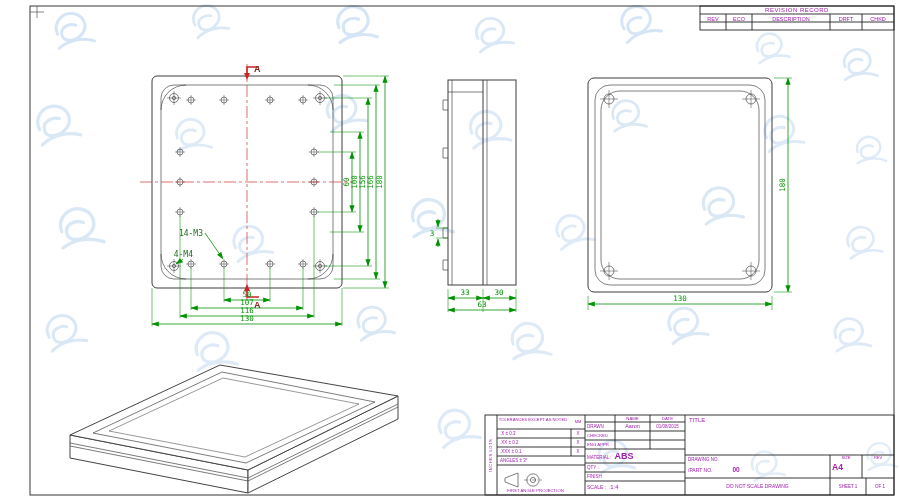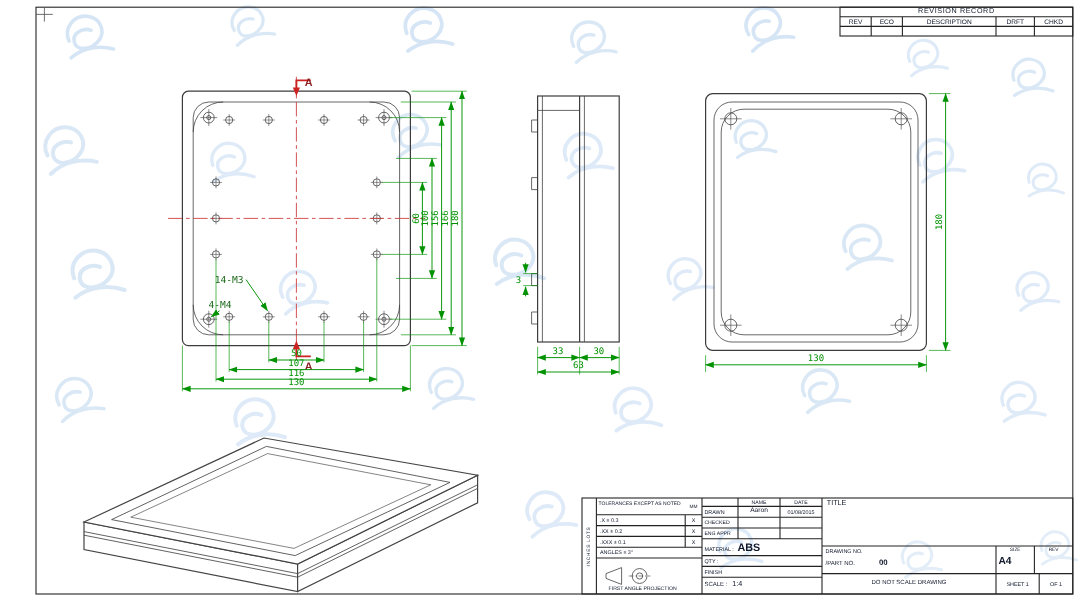--- a/index.html
+++ b/index.html
@@ -13,21 +13,21 @@
   .ext{stroke:#009200;fill:none;stroke-width:.55}
   .dim{stroke:#009200;fill:none;stroke-width:.8;marker-start:url(#arr);marker-end:url(#arr)}
   .dime{stroke:#009200;fill:none;stroke-width:.8;marker-end:url(#arr)}
   .dt{fill:#009200;font:7.5px "DejaVu Sans Mono",monospace;text-anchor:middle}
   .lbl{fill:#1c6b1c;font:8px "DejaVu Sans Mono",monospace}
   .sa{fill:#8b2020;font:bold 9px "Liberation Sans",sans-serif}
   .sec{stroke:#cc2222;fill:none;stroke-width:1.6}
   .tb{stroke:#222;fill:none;stroke-width:.9}
   .wmp{stroke:#aecdec;fill:none;stroke-width:3;stroke-linecap:round}
   
-  .t{position:absolute;color:#0f172a;white-space:nowrap;line-height:1.2}
+  .t{position:absolute;color:#a21caf;white-space:nowrap;line-height:1.2}
   .c{text-align:center}
 </style>
 </head>
 <body>
 
 <div id="sheet">
 
   <svg class="layer" width="900" height="500">
     <defs>
       <g id="wm1">

